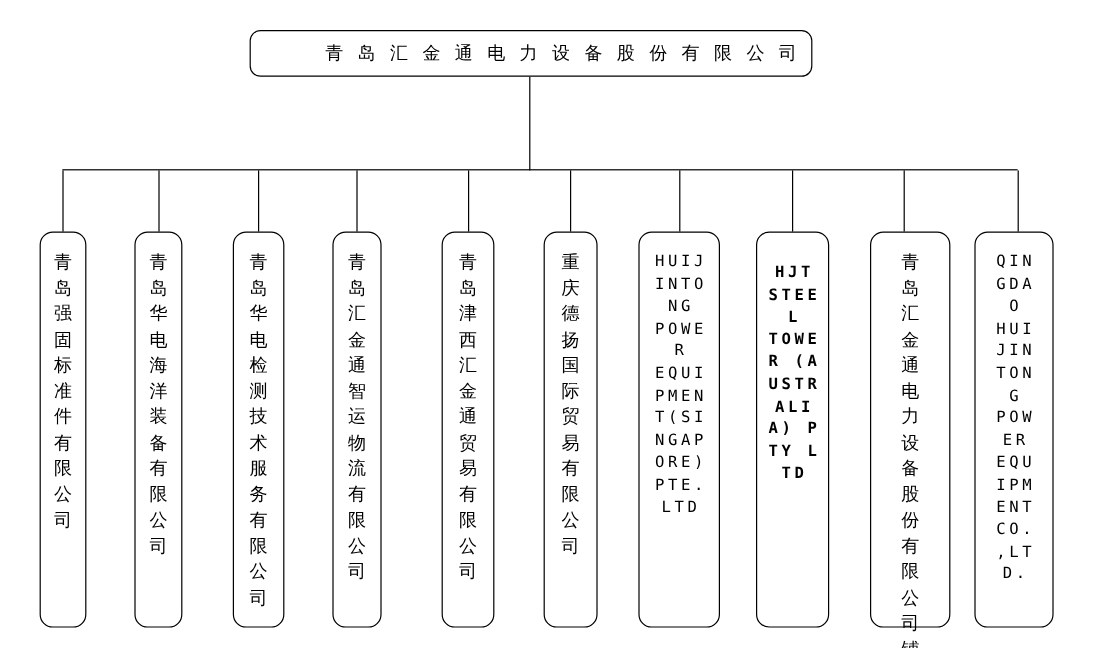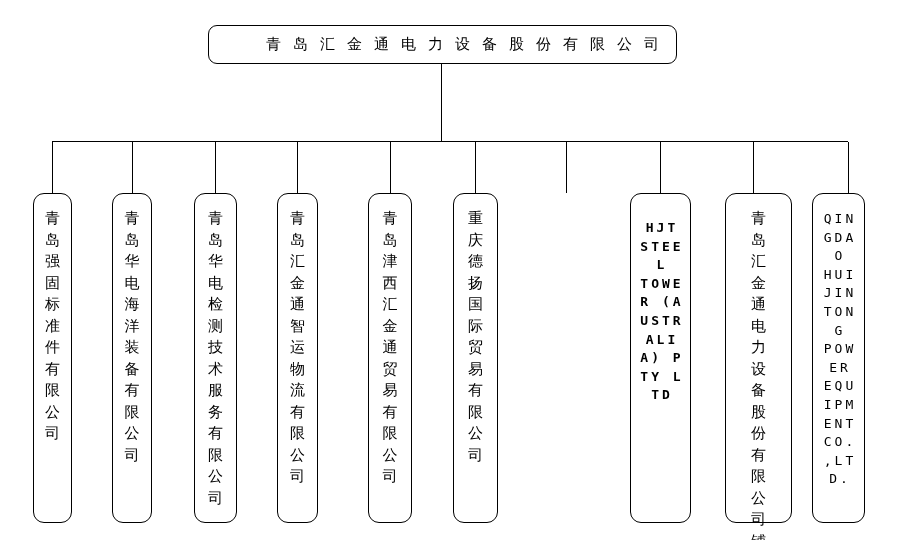--- a/index.html
+++ b/index.html
@@ -15,21 +15,21 @@
   .line{position:absolute;background:#000000;}
   .stem   {left:441px;top:64px;width:1px;height:78px;}
   .hline  {left:52px;top:141px;width:796px;height:1px;}
   .vline  {top:142px;width:1px;height:51px;}
   .v1{left:52px}.v2{left:132px}.v3{left:215px}.v4{left:297px}.v5{left:390px}
   .v6{left:475px}.v7{left:566px}.v8{left:660px}.v9{left:753px}.v10{left:848px}
   
   .rootbox{
     position:absolute;left:208px;top:25px;width:469px;height:39px;
     border:1.5px solid #000;border-radius:9px;background:#fff;
-    display:flex;align-items:center;justify-content:center;
+    display:flex;align-items:center;justify-content:flex-end;
     box-sizing:border-box;
     padding-left:40px;
   }
   .rootbox .txt{
     font-size:15px;font-weight:500;
     letter-spacing:12px;padding-left:12px;
     white-space:nowrap;
   }
   
   .cbox{
@@ -55,21 +55,21 @@
   }
   .b1{left:33px;width:39px}
   .b2{left:112px;width:40px}
   .b3{left:194px;width:43px}
   .b4{left:277px;width:41px}
   .b5{left:368px;width:44px}
   .b6{left:453px;width:45px}
   .b7{left:532px;width:68px}
   .b8{left:630px;width:61px}
   .b9{left:725px;width:67px}
-  .b10{left:812px;width:53px}
+  .b10{left:812px;width:66px}
   .b8 .txt{padding-top:25px;font-weight:bold;}
 </style>
 </head>
 <body>
 
 <div id="stage">
 
   <div class="rootbox">
     <div class="txt">青岛汇金通电力设备股份有限公司</div>
   </div>
@@ -166,20 +166,34 @@
 德
 扬
 国
 际
 贸
 易
 有
 限
 公
 司</div>
+  </div>
+  <div class="cbox en b7">
+    <div class="txt">HUIJ
+INTO
+NG
+POWE
+R
+EQUI
+PMEN
+T(SI
+NGAP
+ORE)
+PTE.
+LTD</div>
   </div>
   <div class="cbox en b8">
     <div class="txt">HJT
 STEE
 L
 TOWE
 R (A
 USTR
 ALI
 A) P

